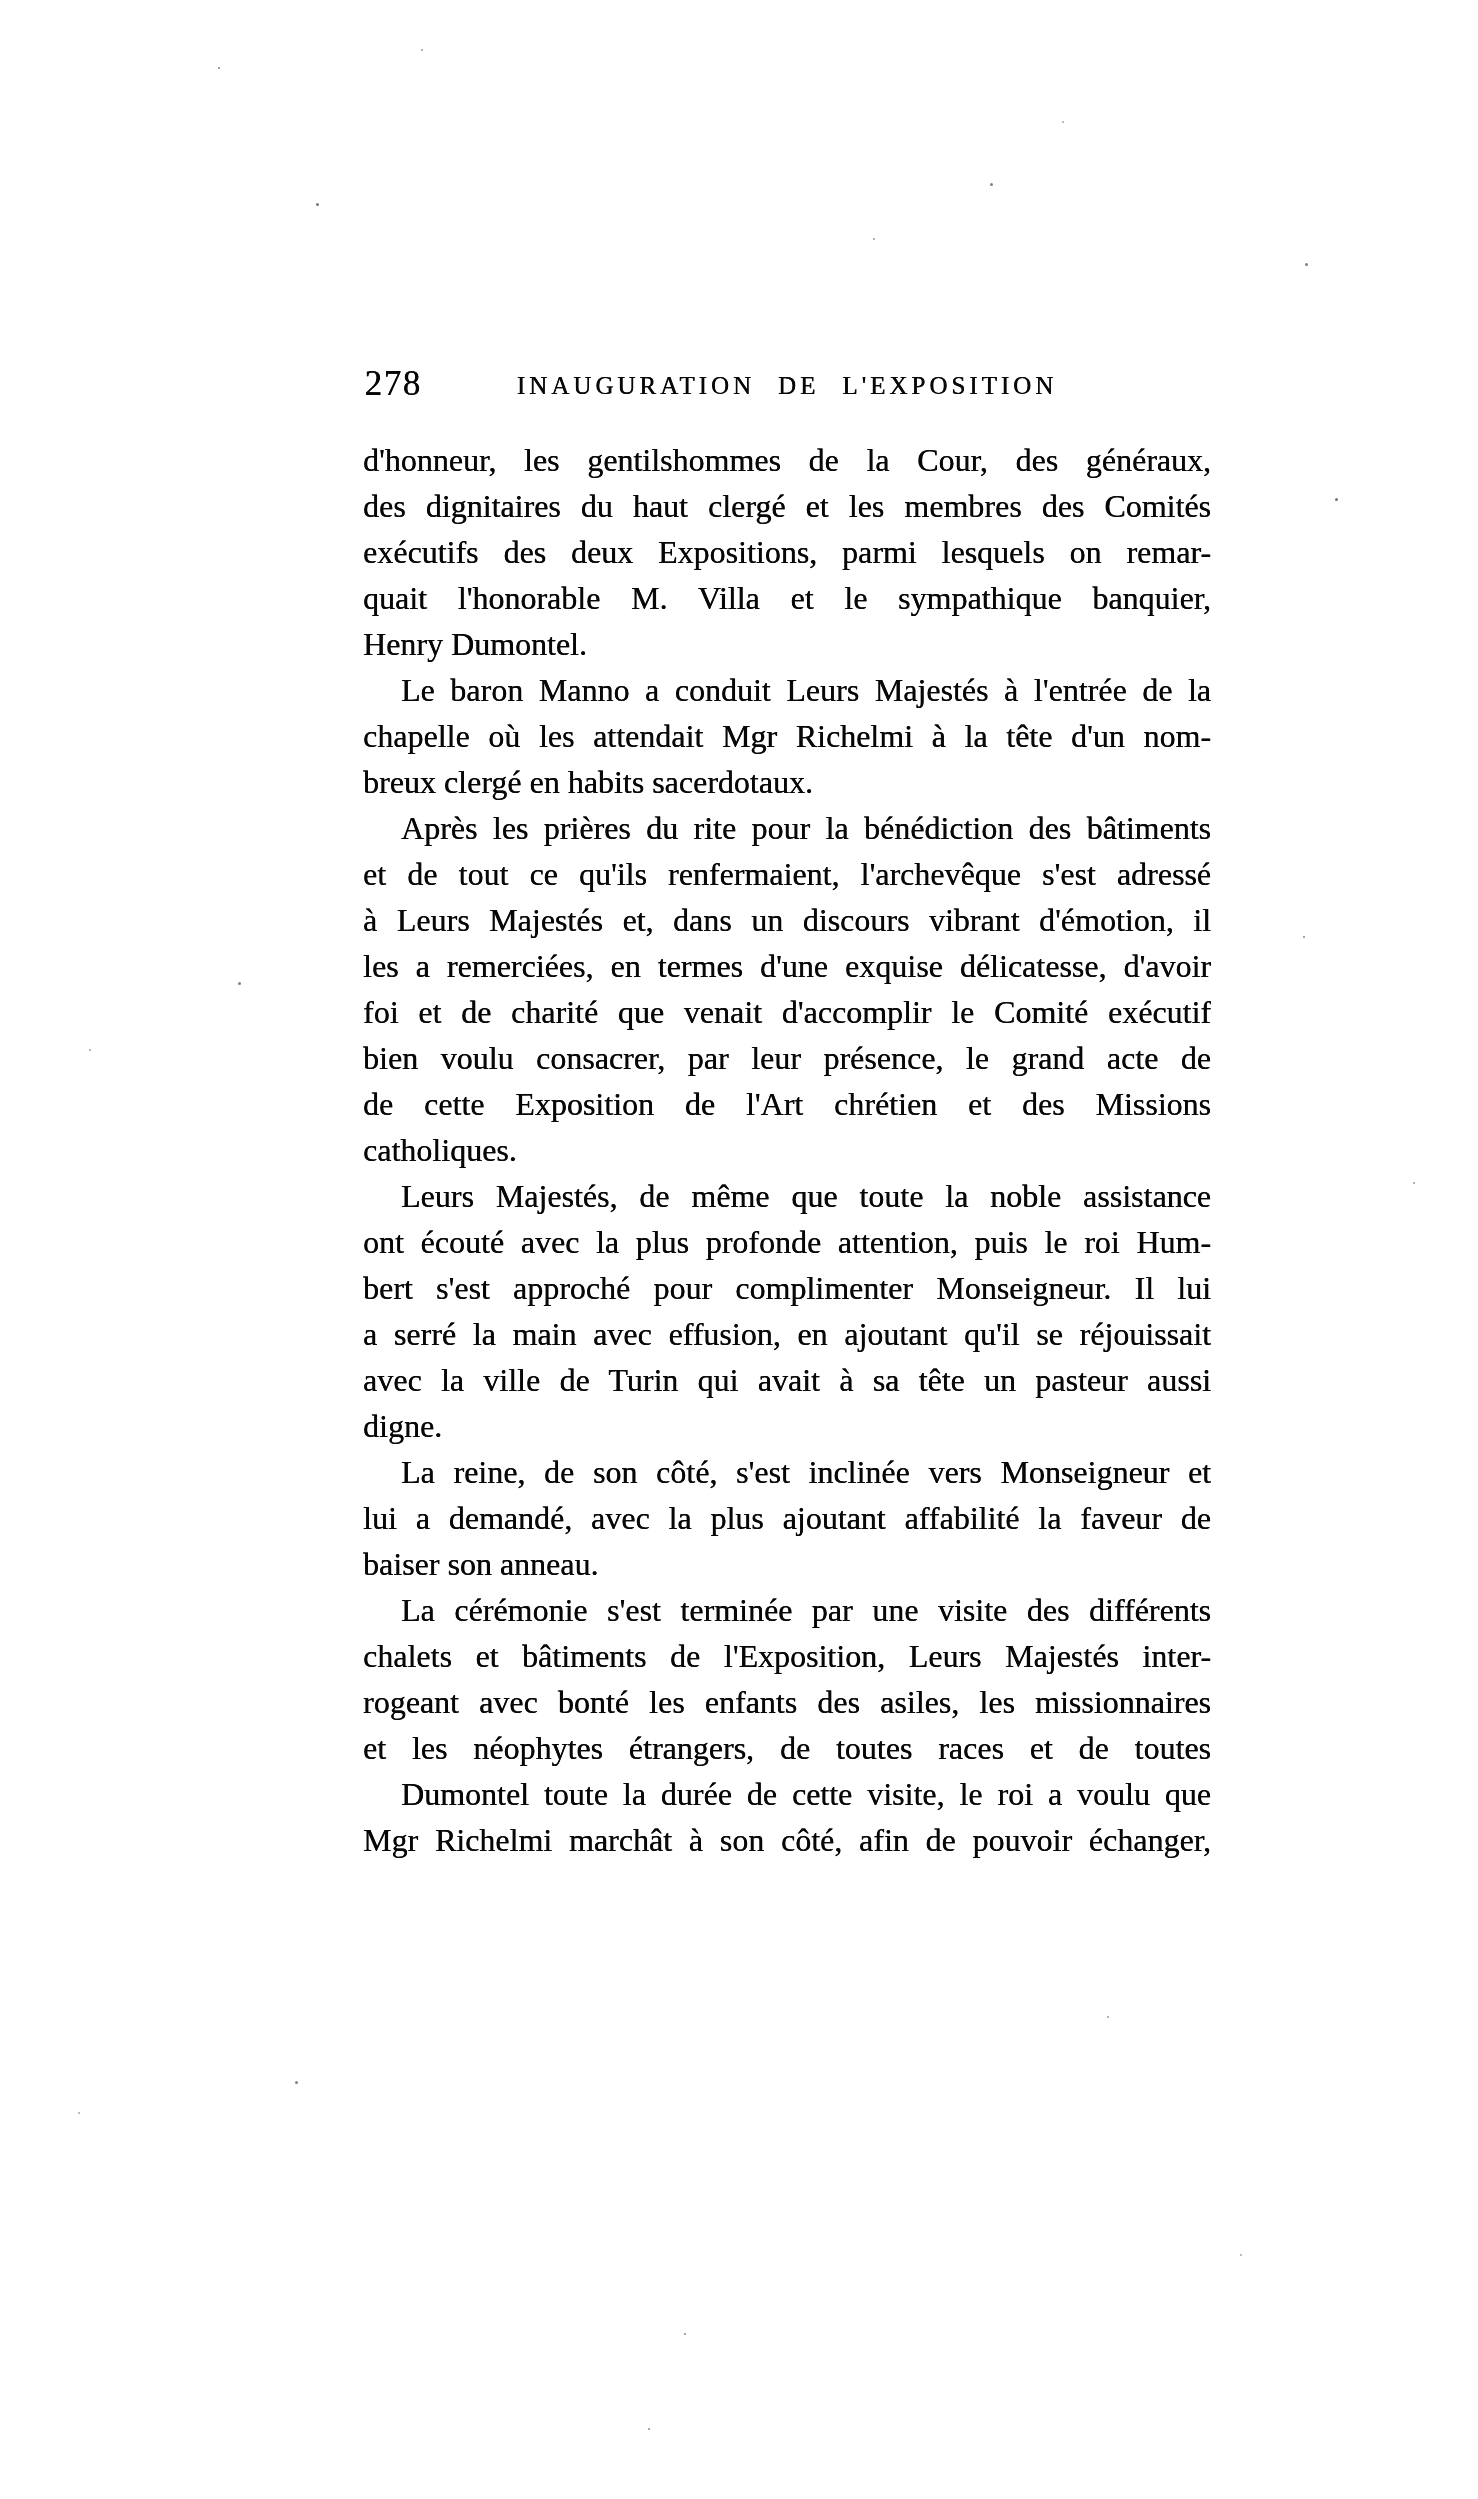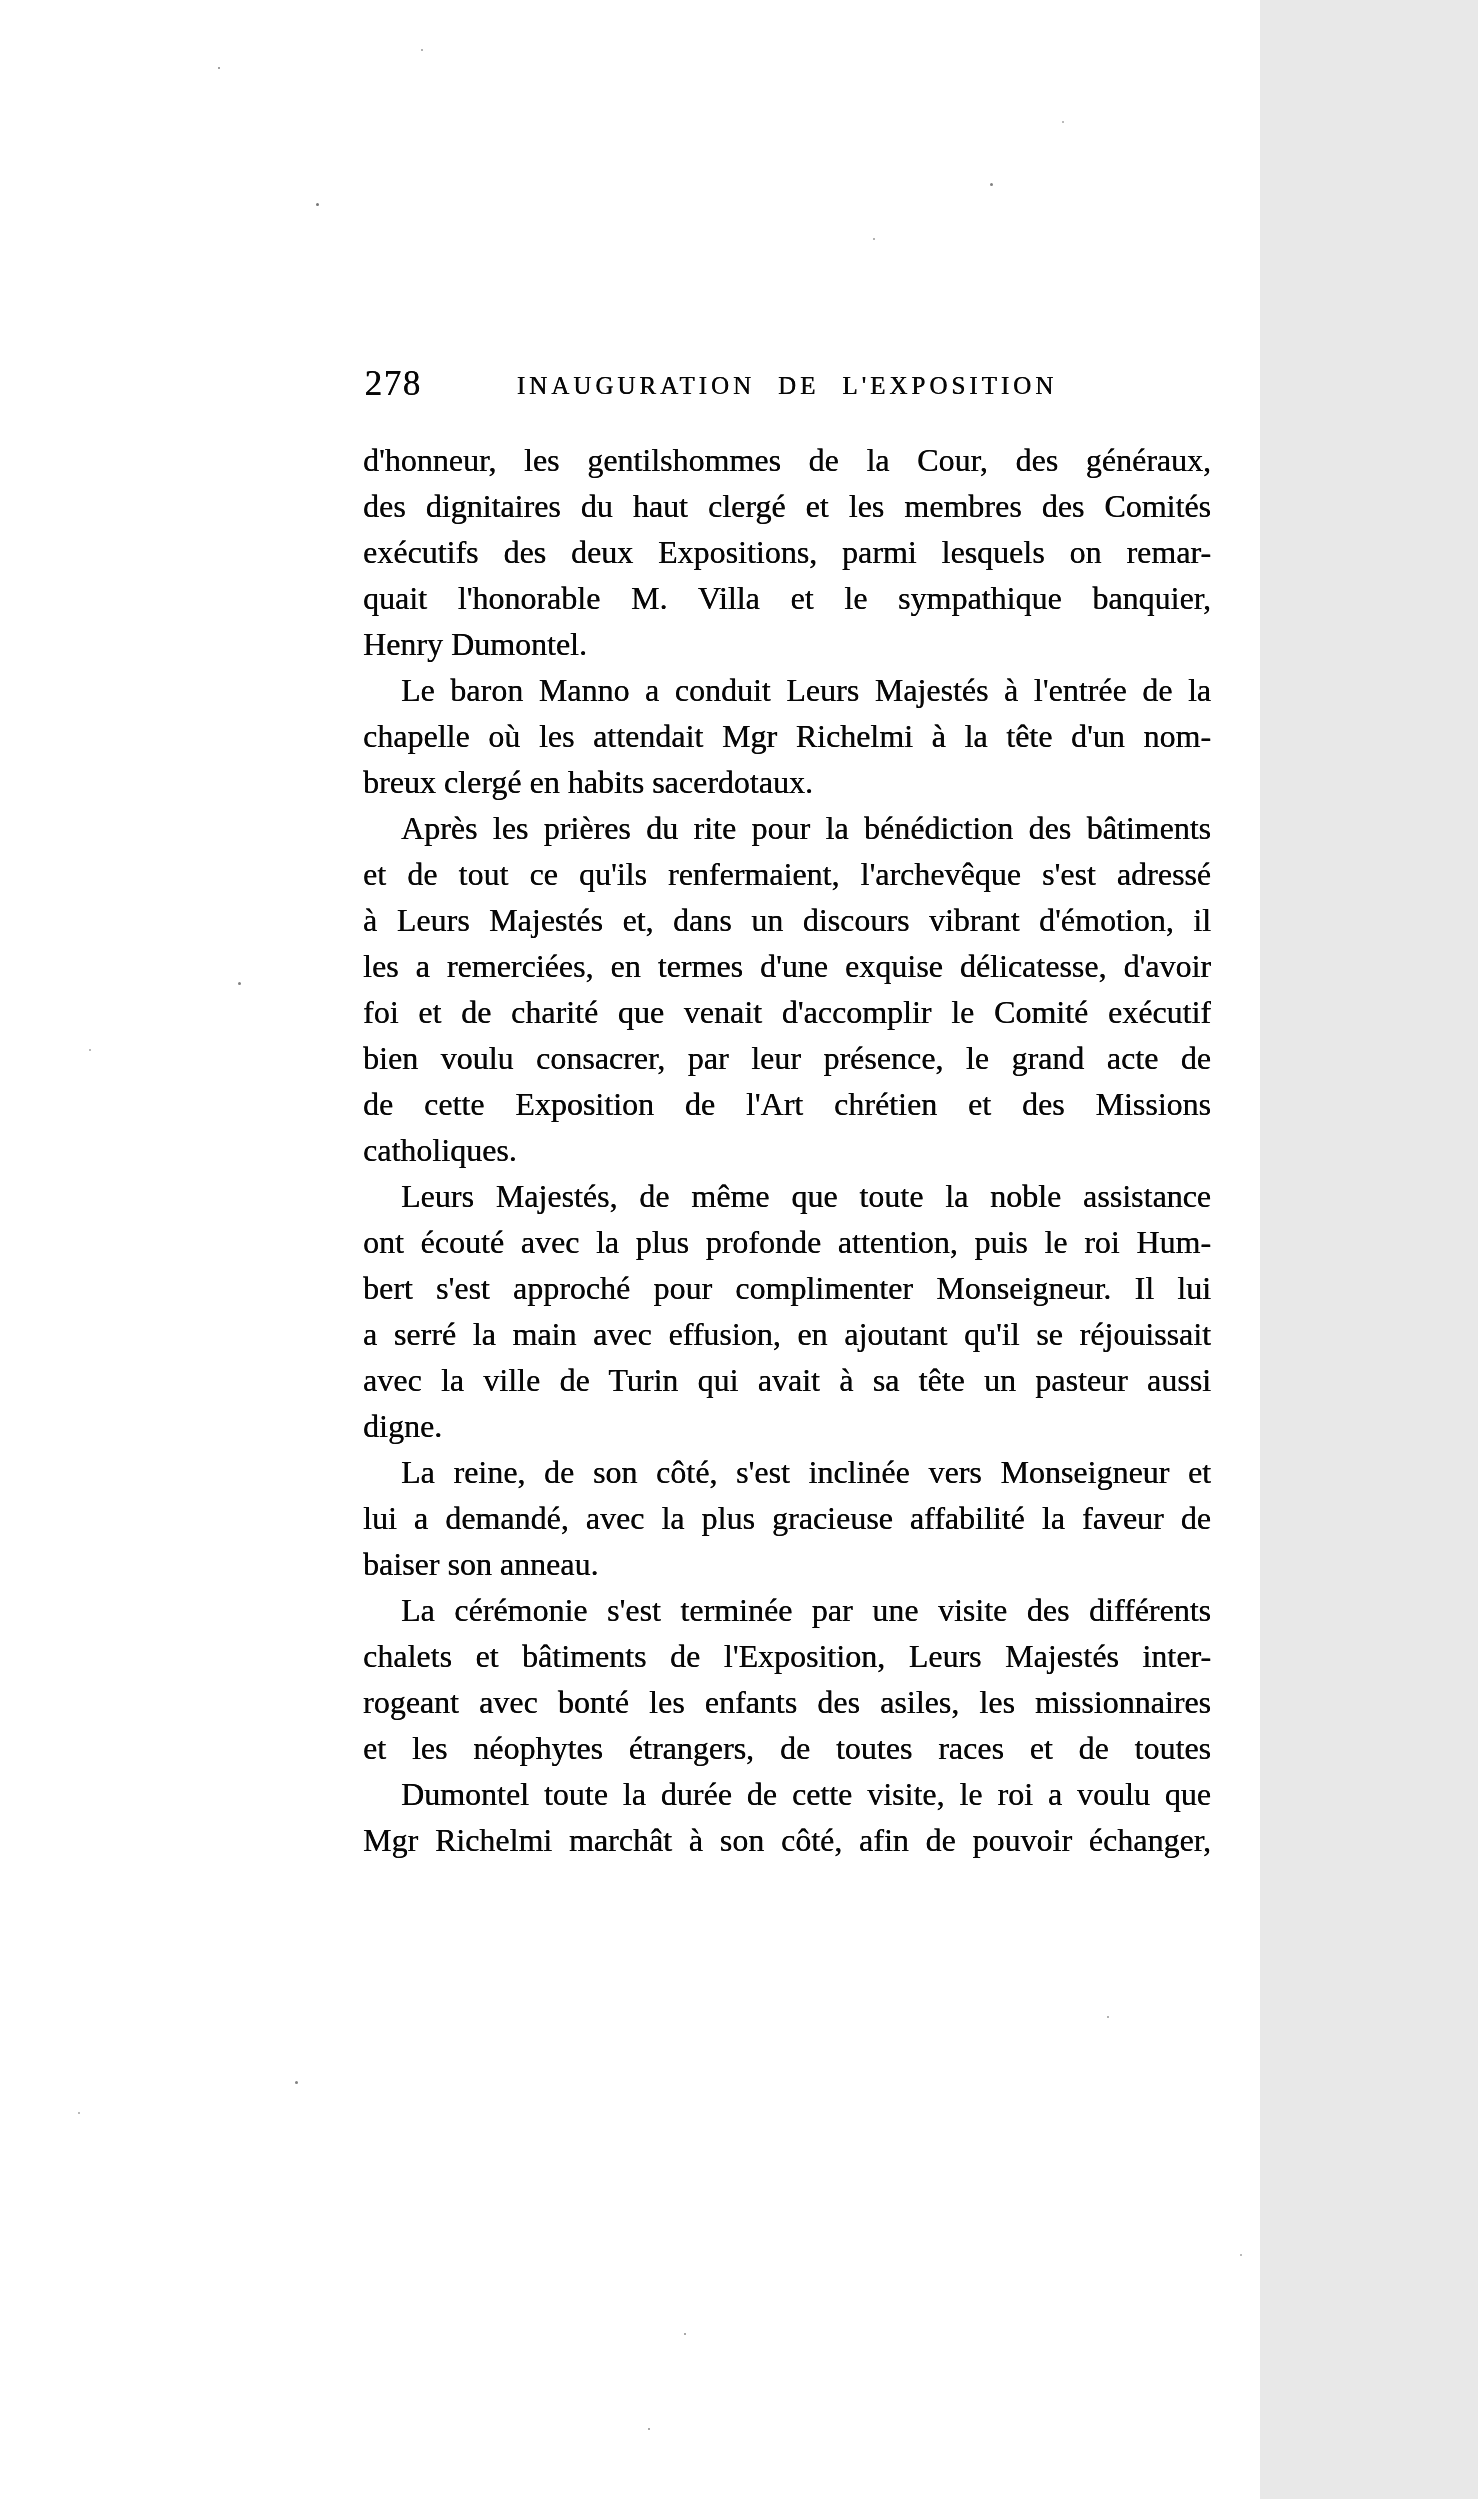--- a/index.html
+++ b/index.html
@@ -1,18 +1,18 @@
 <!DOCTYPE html>
 <html style="font-size:12.7px"><head>
 <meta charset="utf-8">
 <style>
   html, body { margin: 0; padding: 0; background: #e8e8e8; }
   .page {
     position: relative;
-    width: 1260px;
+    width: 1478px;
     height: 2500px;
     background: #ffffff;
     font-family: "Liberation Serif", "DejaVu Serif", serif;
     color: #070707;
     overflow: hidden;
   }
   .running-head {
     position: absolute;
     left: 363px;
     top: 363px;
@@ -99,21 +99,21 @@
       <div class="para">
         <div class="line indent">Leurs Majestés, de même que toute la noble assistance</div>
         <div class="line">ont écouté avec la plus profonde attention, puis le roi Hum-</div>
         <div class="line">bert s'est approché pour complimenter Monseigneur. Il lui</div>
         <div class="line">a serré la main avec effusion, en ajoutant qu'il se réjouissait</div>
         <div class="line">avec la ville de Turin qui avait à sa tête un pasteur aussi</div>
         <div class="line endline">digne.</div>
       </div>
       <div class="para">
         <div class="line indent">La reine, de son côté, s'est inclinée vers Monseigneur et</div>
-        <div class="line">lui a demandé, avec la plus gracieuse affabilité la faveur de</div>
+        <div class="line">lui a demandé, avec la plus ajoutant affabilité la faveur de</div>
         <div class="line endline">baiser son anneau.</div>
       </div>
       <div class="para">
         <div class="line indent">La cérémonie s'est terminée par une visite des différents</div>
         <div class="line">chalets et bâtiments de l'Exposition, Leurs Majestés inter-</div>
         <div class="line">rogeant avec bonté les enfants des asiles, les missionnaires</div>
         <div class="line">et les néophytes étrangers, de toutes races et de toutes</div>
       </div>
       <div class="para">
         <div class="line indent">Dumontel toute la durée de cette visite, le roi a voulu que</div>

